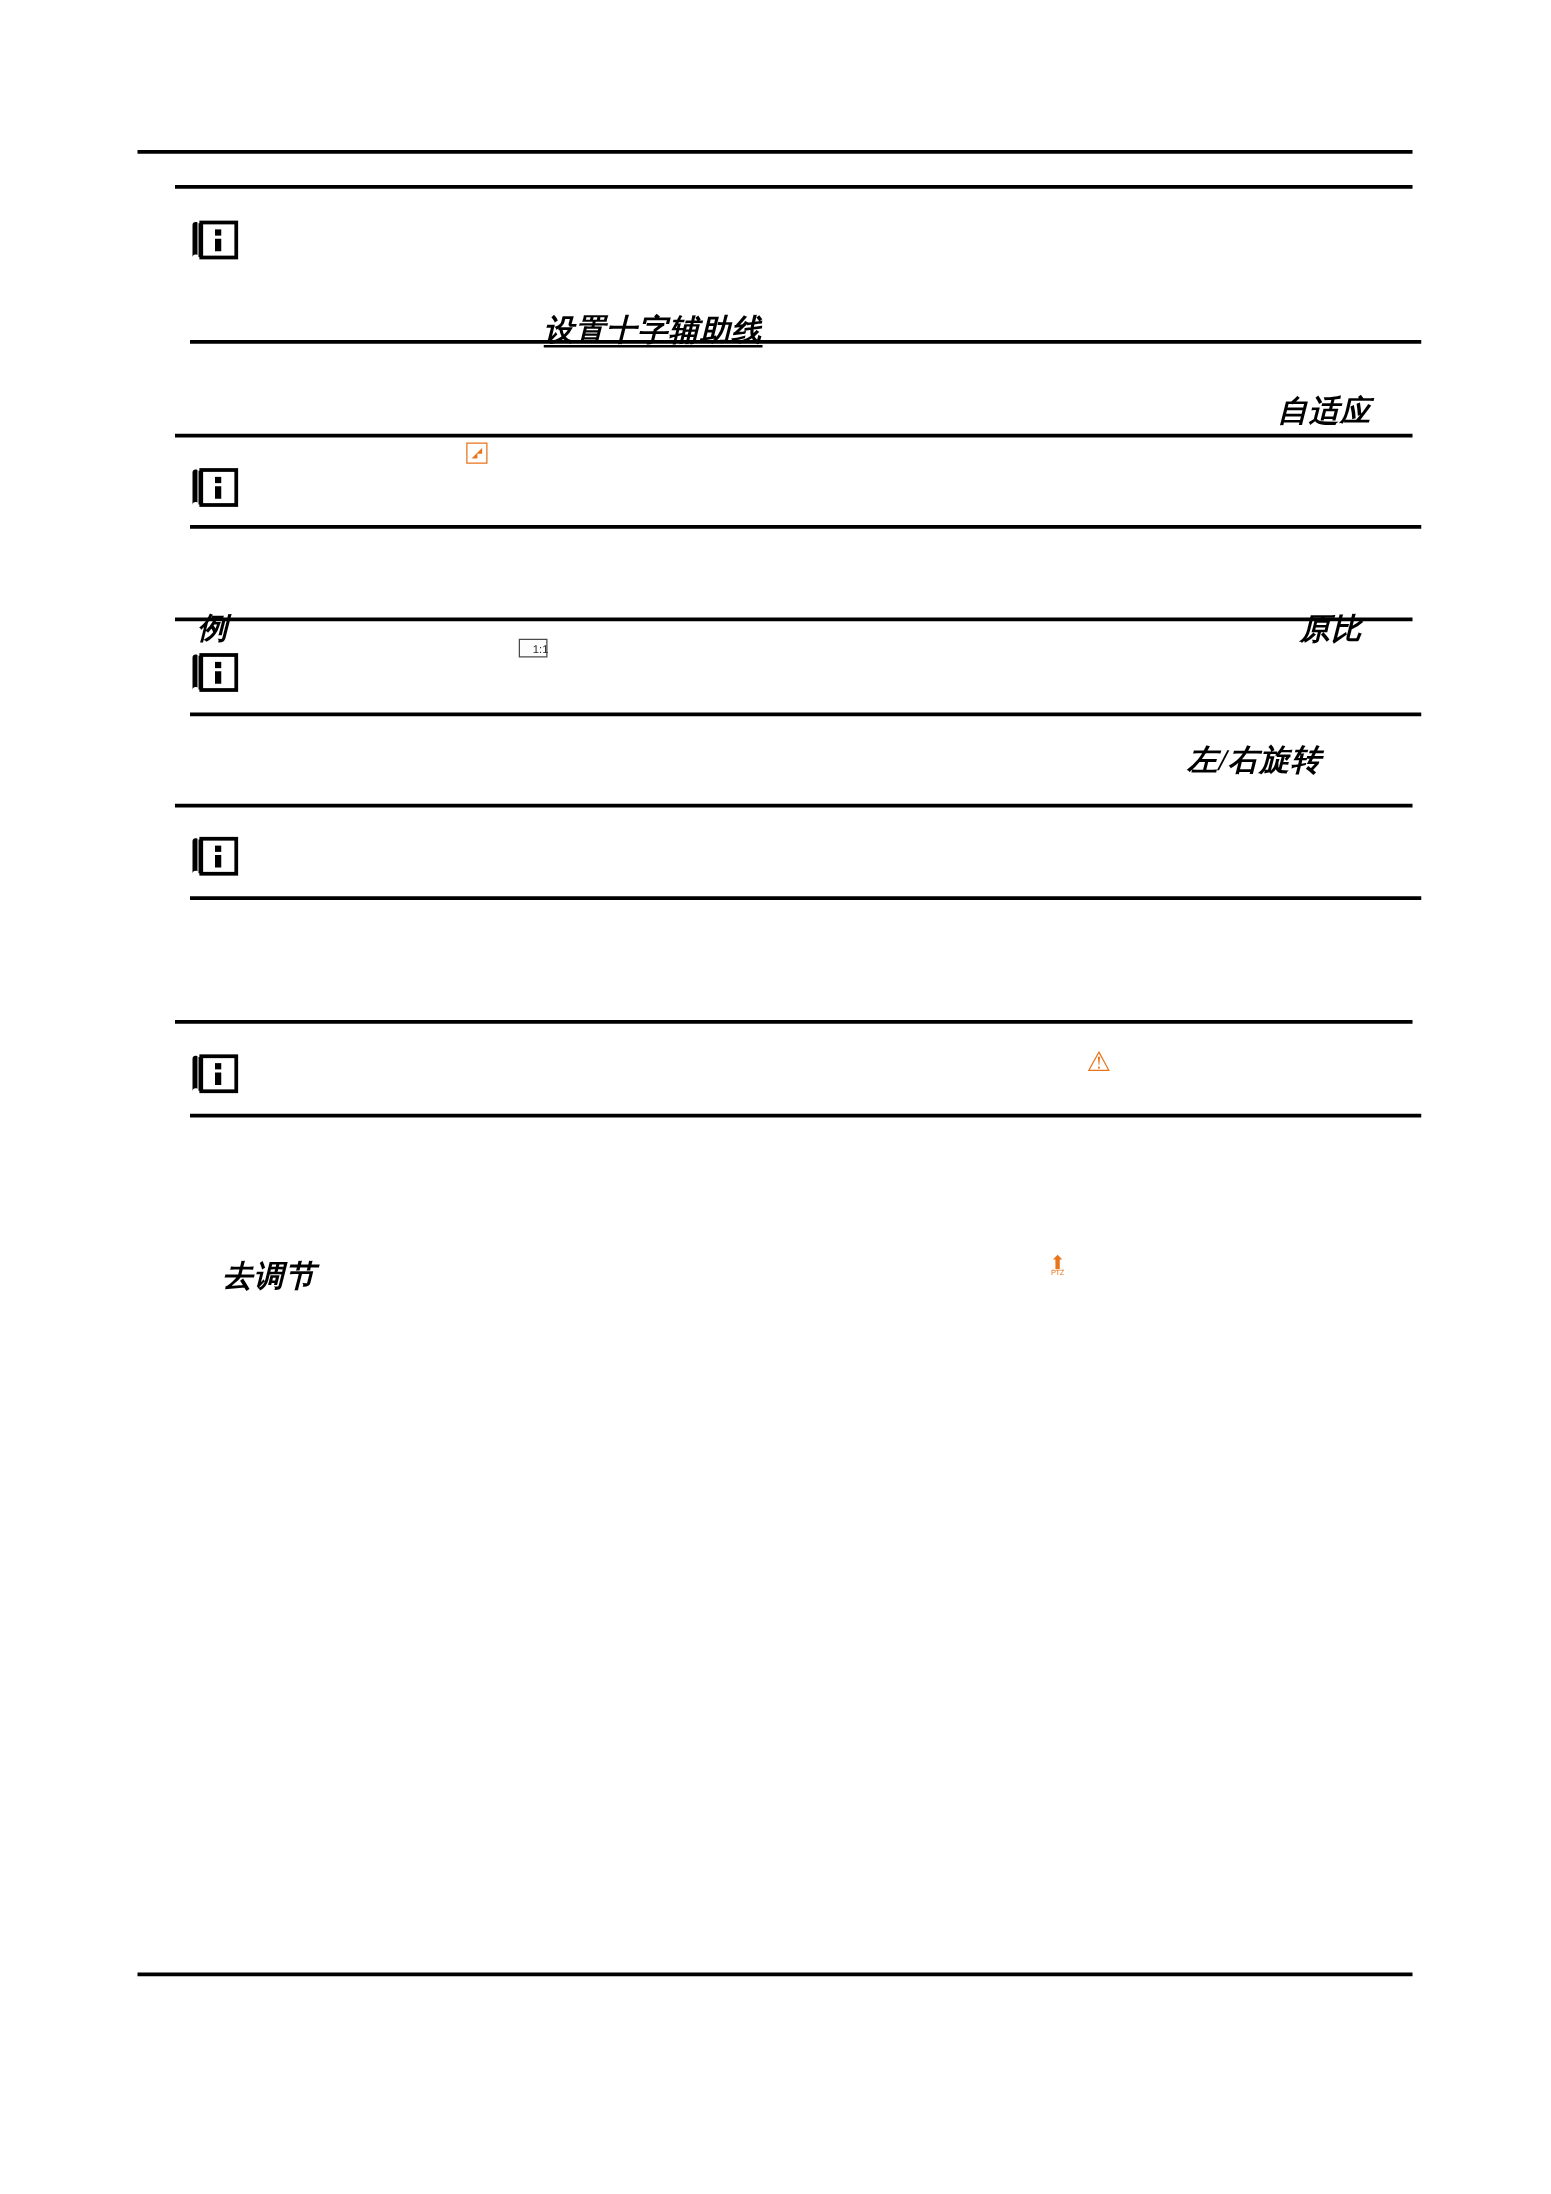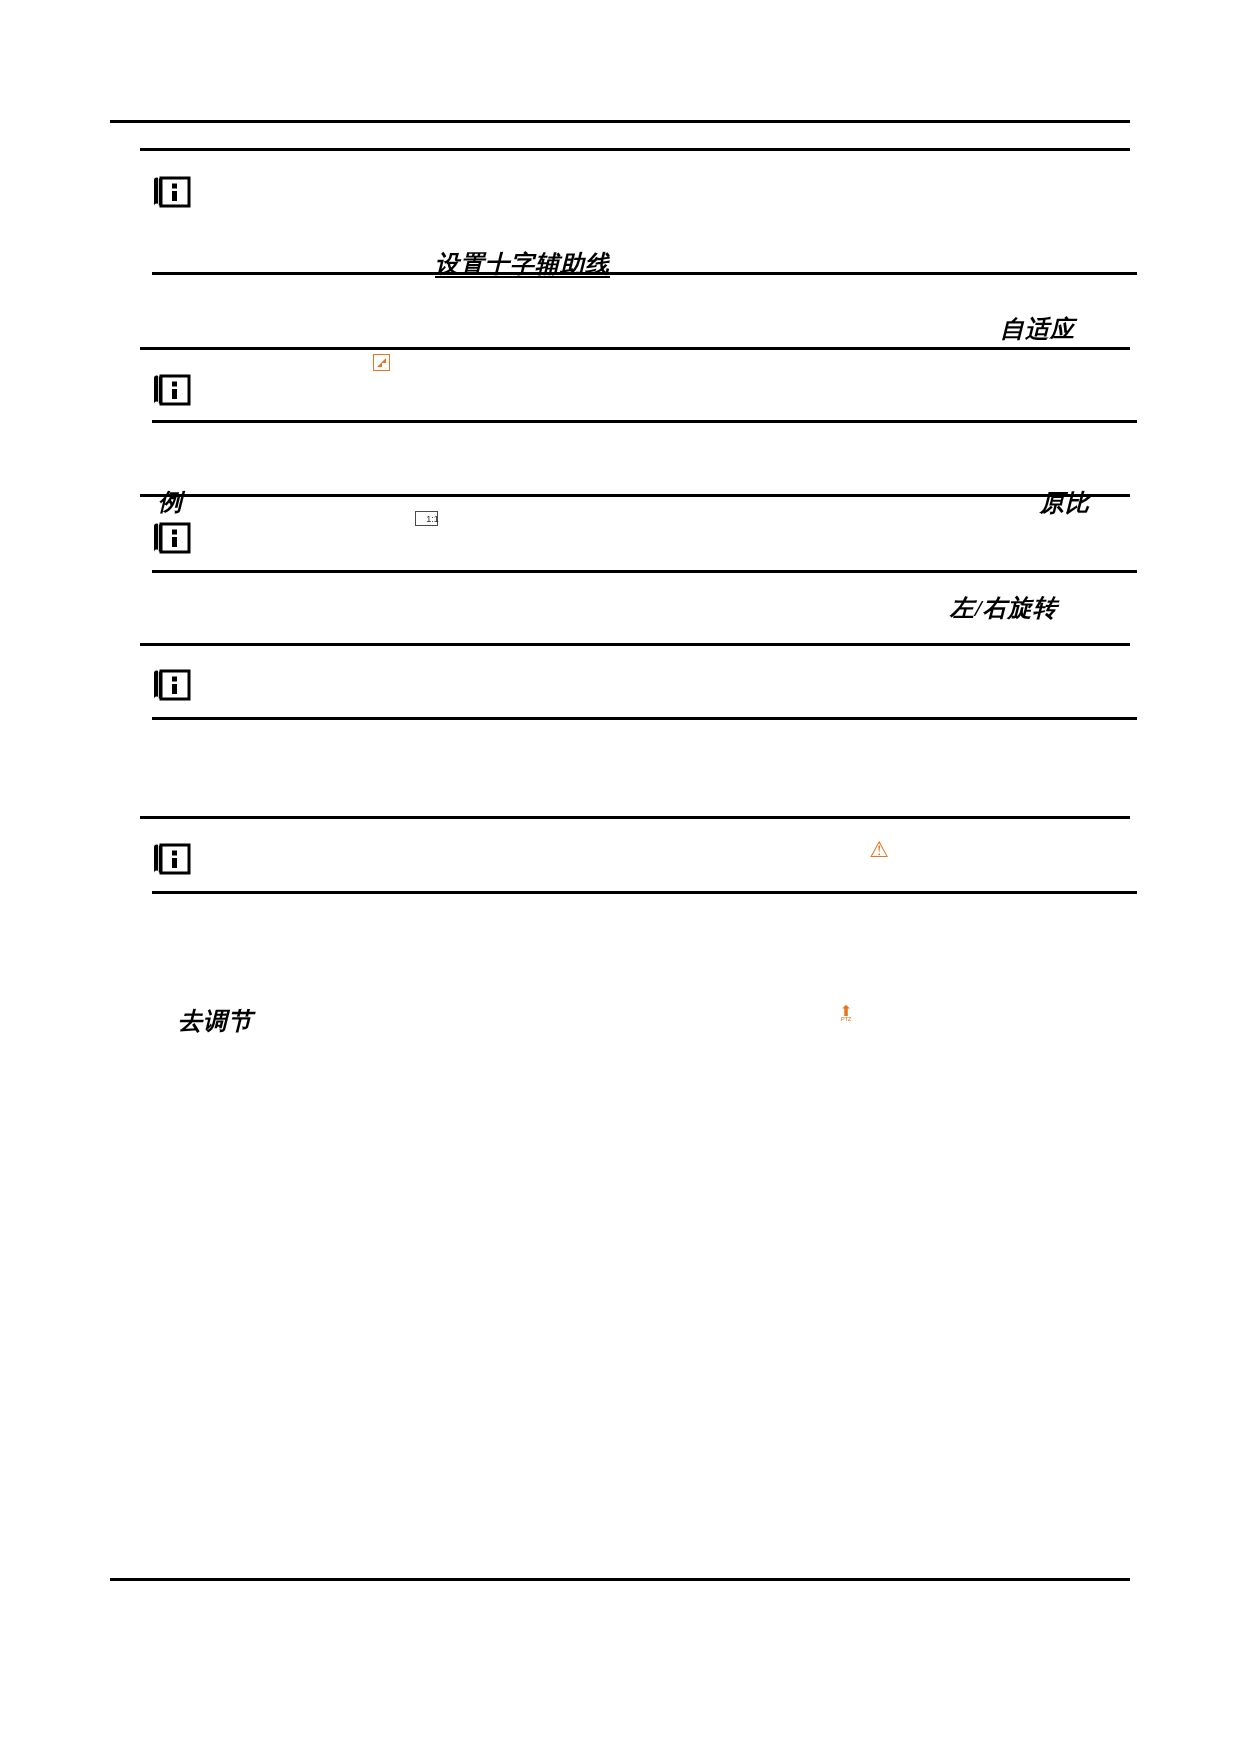--- a/index.html
+++ b/index.html
@@ -172,21 +172,21 @@
   <path d="M2 5 C 2 3, 4 2, 6 3 L 6 29 C 4 28, 2 29, 2 31 Z" fill="#000"></path>
   <path d="M7.5 3.5 L 7.5 30.5" stroke="#000" stroke-width="1.4" fill="none"></path>
   <rect x="9" y="3" width="28" height="28" fill="none" stroke="#000" stroke-width="3"></rect>
   <rect x="20" y="8.5" width="5" height="5" fill="#000"></rect>
   <rect x="20" y="16" width="5" height="10" fill="#000"></rect>
 </svg>
       </div>
     </div>
   <div id="text-layer">
       <div class="ital underline" style="left: 435px; top: 248px;">设置十字辅助线</div>
-      <div class="ital" style="left: 1000px; top: 313px; text-align: center;">自适应</div>
+      <div class="ital" style="left: 1022px; top: 313px; text-align: center;">自适应</div>
       <div class="ital" style="left: 1040px; top: 487px;">原比</div>
       <div class="ital" style="left: 158px; top: 486px;">例</div>
       <div class="ital" style="left: 950px; top: 592px;">左/右旋转</div>
       <div class="ital" style="left: 178px; top: 1005px; font-family: Liberation Serif, serif;">去调节</div>
     </div>
   <div id="glyph-layer">
       <div class="glyph-box glyph-fit" style="left: 373px; top: 354px;"></div>
       <div class="glyph-box glyph-ratio" style="left: 415px; top: 511px; padding-left: 12px;">
         <span>1:1</span>
       </div>

